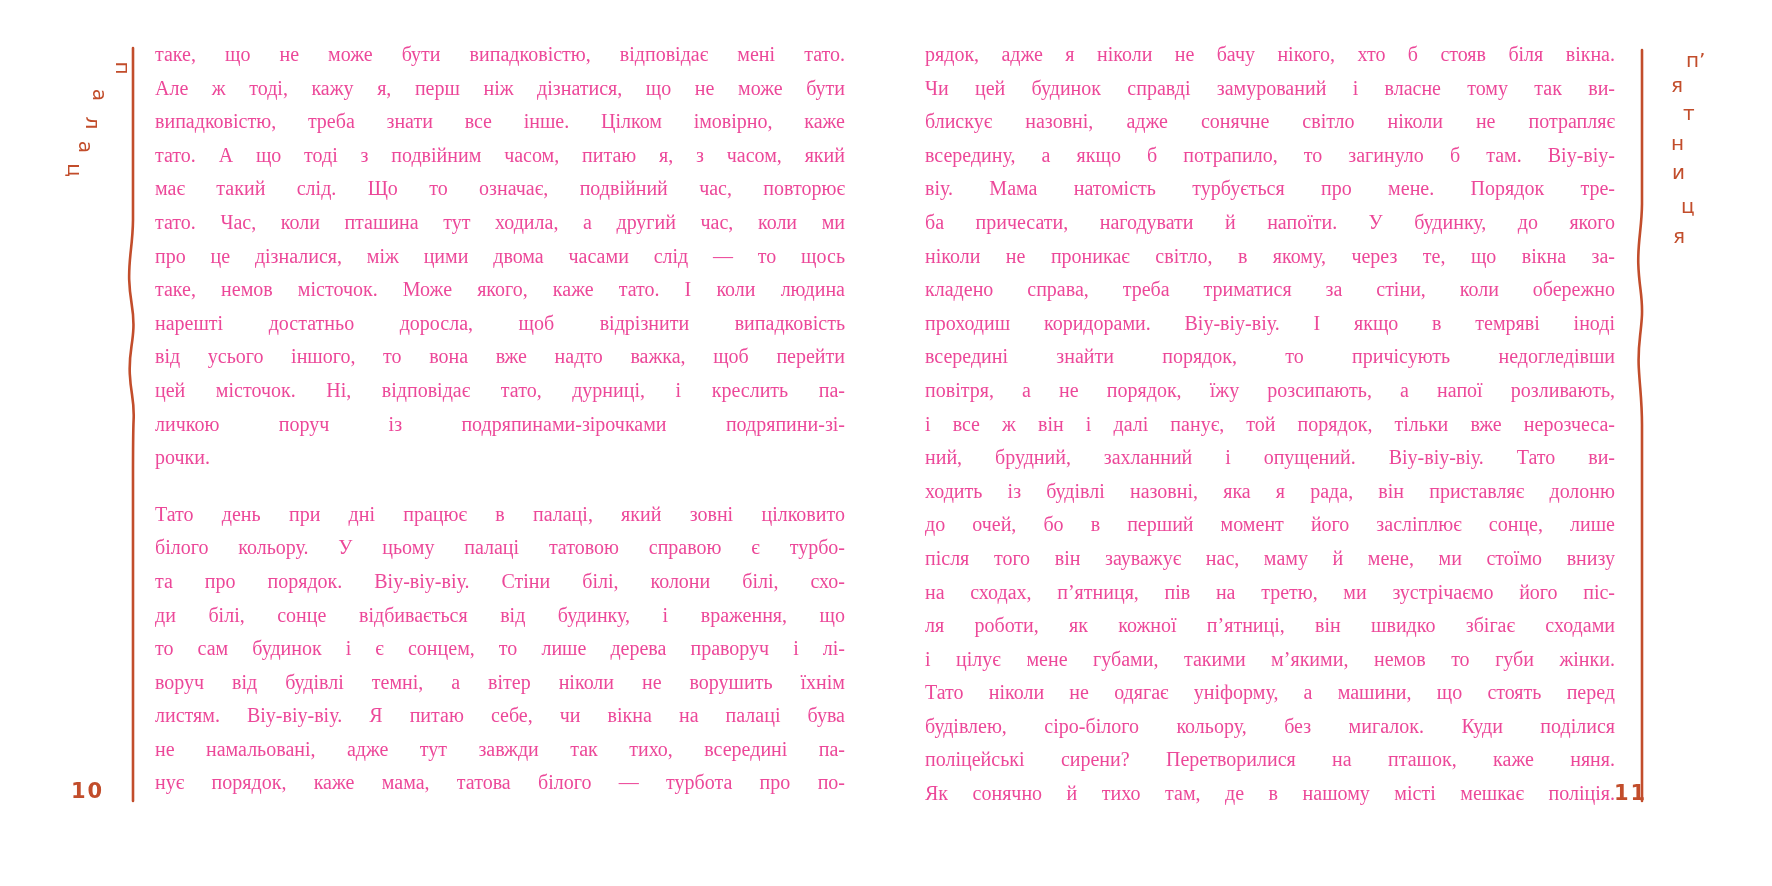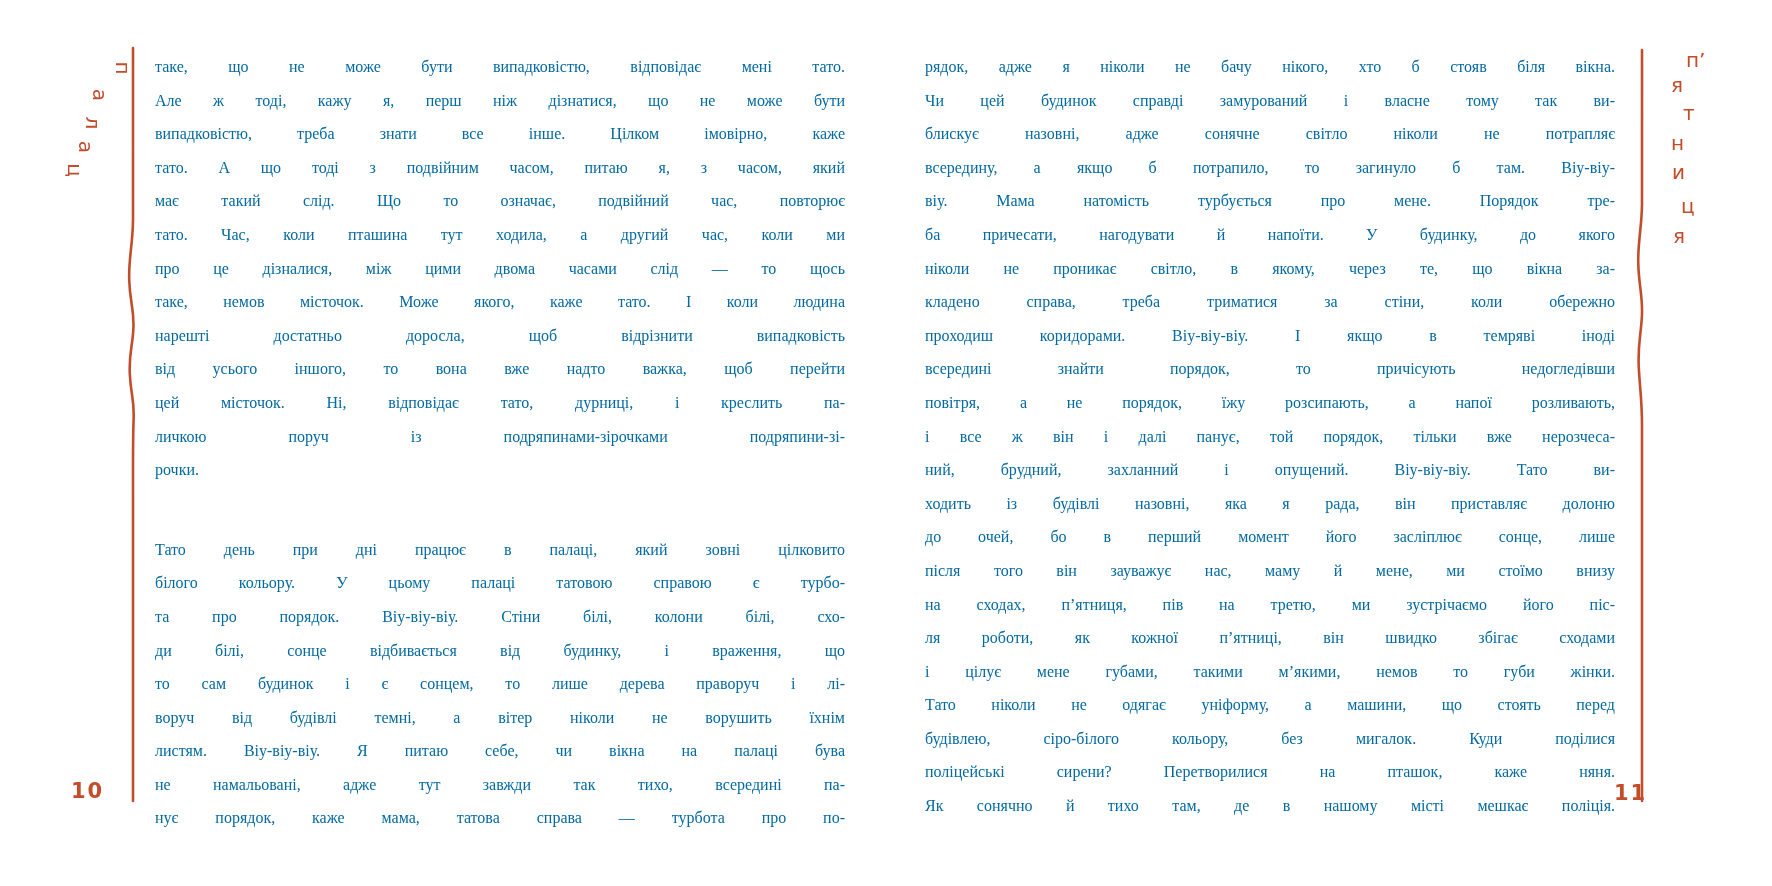--- a/index.html
+++ b/index.html
@@ -2,27 +2,27 @@
 <html lang="uk" style="--accent: #c24d2b;"><head>
 <meta charset="utf-8">
 <style>
   html,body { margin:0; padding:0; background:#ffffff; }
   .canvas {
     position:relative; width:1772px; height:886px;
     background:#ffffff; overflow:hidden;
     font-family:"Liberation Serif","DejaVu Serif",serif;
   }
   .text-col {
-    position:absolute; top:50px; width:690px;
-    color:#0369a1; font-size:16px; line-height:33.6px;
+    position:absolute; top:38px; width:690px;
+    color:#ec4899; font-size:20px; line-height:33.6px;
   }
   #left-text  { left:155px; }
   #right-text { left:925px; }
   .para { margin:0; }
-  .para.gap { margin-top:46px; }
+  .para.gap { margin-top:23px; }
   .line {
     text-align:justify;
     text-align-last:justify;
     white-space:normal;
   }
   .line.end { text-align-last:left; }
   .rule { position:absolute; }
   .margin-letter {
     position:absolute;
     color:var(--accent,#c24d2b);
@@ -66,21 +66,21 @@
       </div>
       <div class="para gap">
         <div class="line">Тато день при дні працює в палаці, який зовні цілковито</div>
         <div class="line">білого кольору. У цьому палаці татовою справою є турбо-</div>
         <div class="line">та про порядок. Віу-віу-віу. Стіни білі, колони білі, схо-</div>
         <div class="line">ди білі, сонце відбивається від будинку, і враження, що</div>
         <div class="line">то сам будинок і є сонцем, то лише дерева праворуч і лі-</div>
         <div class="line">воруч від будівлі темні, а вітер ніколи не ворушить їхнім</div>
         <div class="line">листям. Віу-віу-віу. Я питаю себе, чи вікна на палаці бува</div>
         <div class="line">не намальовані, адже тут завжди так тихо, всередині па-</div>
-        <div class="line">нує порядок, каже мама, татова справа — турбота про по-</div>
+        <div class="line">нує порядок, каже мама, татова білого — турбота про по-</div>
       </div>
     </div>
 
   <div class="page-num" style="left:71px; top:779px;">10</div>
 
   <div class="text-col" id="right-text">
       <div class="para">
         <div class="line">рядок, адже я ніколи не бачу нікого, хто б стояв біля вікна.</div>
         <div class="line">Чи цей будинок справді замурований і власне тому так ви-</div>
         <div class="line">блискує назовні, адже сонячне світло ніколи не потрапляє</div>

